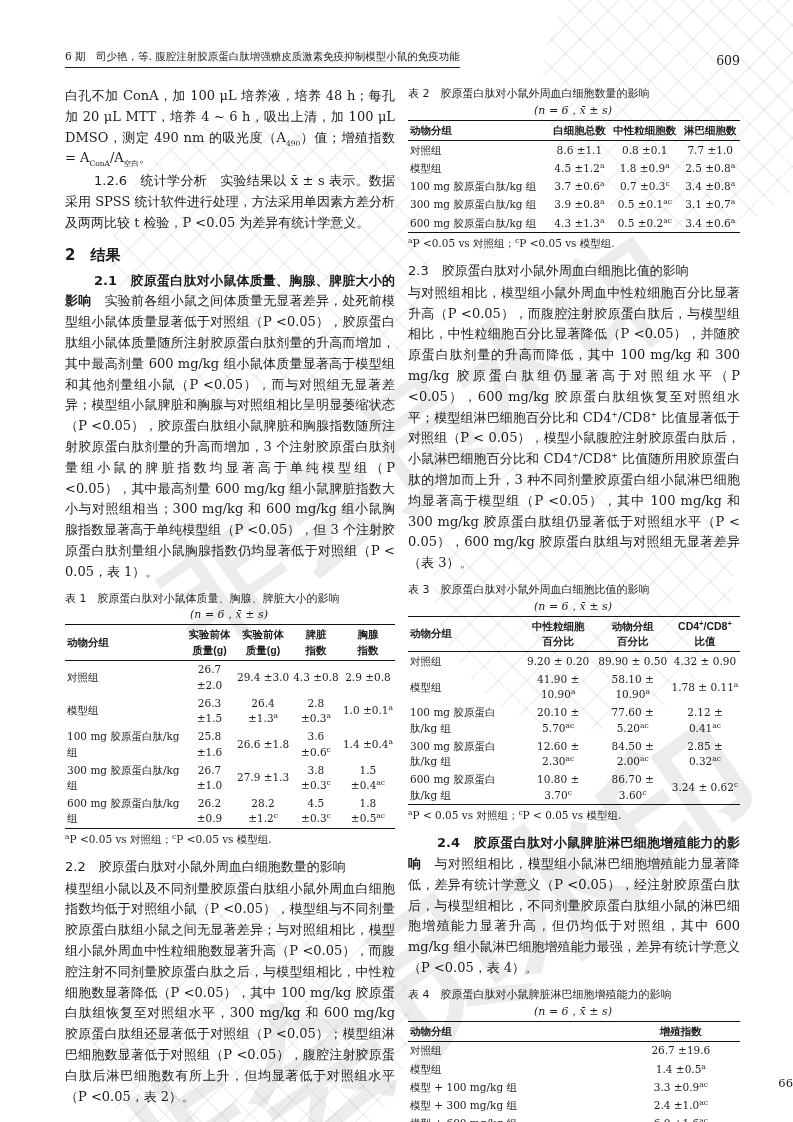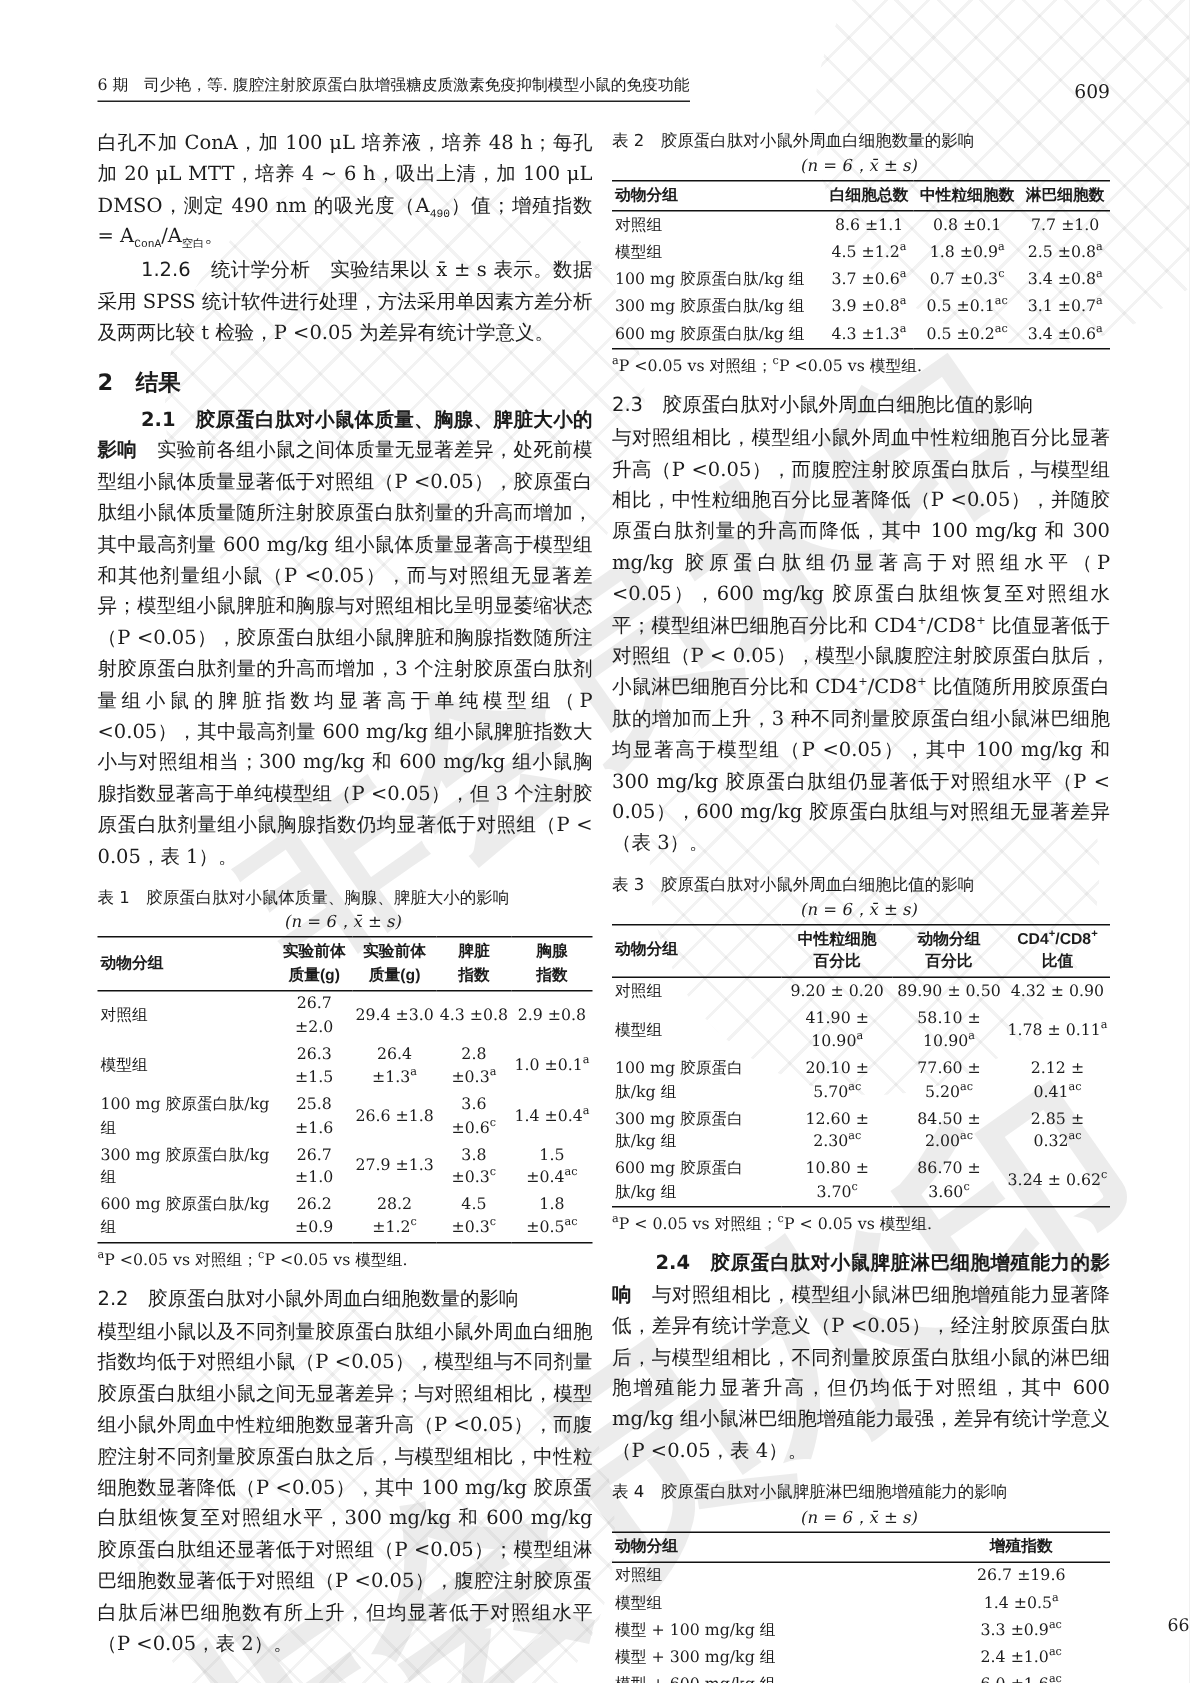--- a/index.html
+++ b/index.html
@@ -83,21 +83,21 @@
   .datatable th{
     border-bottom:.9px solid #111;
     font-weight:700;padding:2px 1px;
     white-space:pre-line;text-align:center;vertical-align:middle;
     font-family:Liberation Sans, sans-serif;
     font-size:10.5px;
   }
   .datatable td{padding:1.5px 1px;text-align:center;vertical-align:middle;}
   .datatable td.first,.datatable th.first{text-align:left;padding-left:2px;}
   sup{font-size:7.5px;line-height:0;}
-  sub{font-size:7.5px;line-height:0;font-family:Liberation Mono, monospace;}
+  sub{font-size:7.5px;line-height:0;}
   .tfoot{font-size:10.5px;margin:4px 0 6px 0;}
   
   .page-footer{
     position:absolute;z-index:1;
     bottom:32px;left:0;right:0;
     text-align:right;font-size:11.5px;margin-top:28px;
   }
 </style>
 </head>
 <body>

